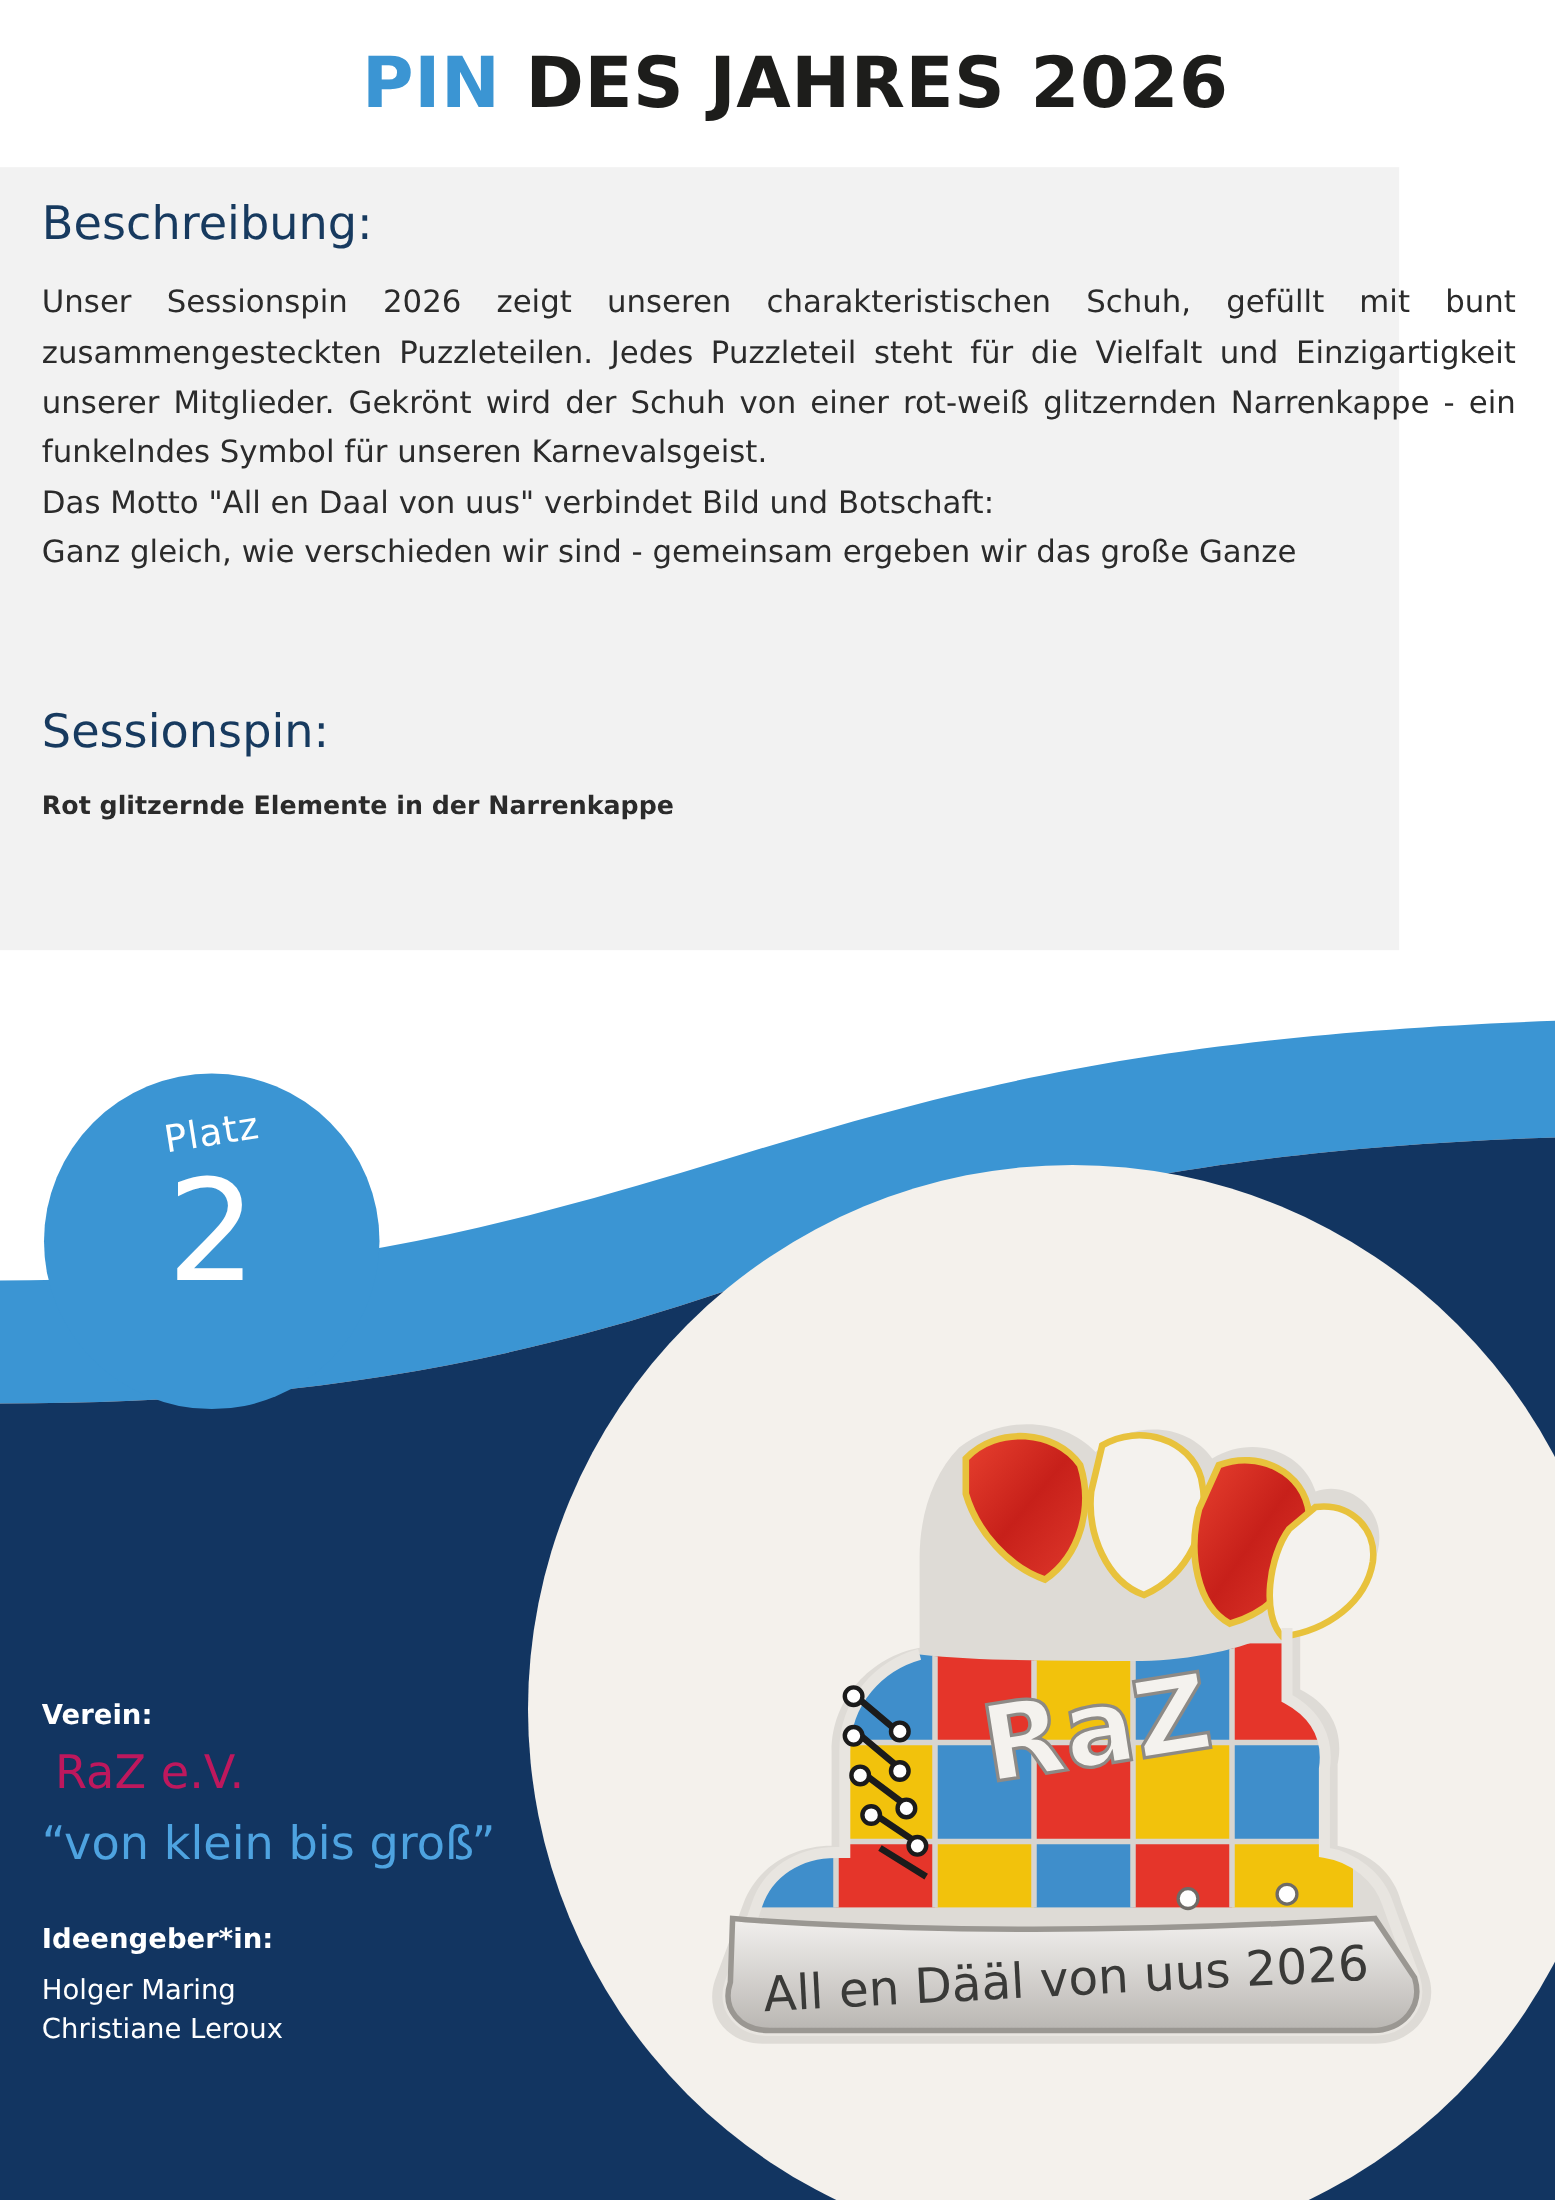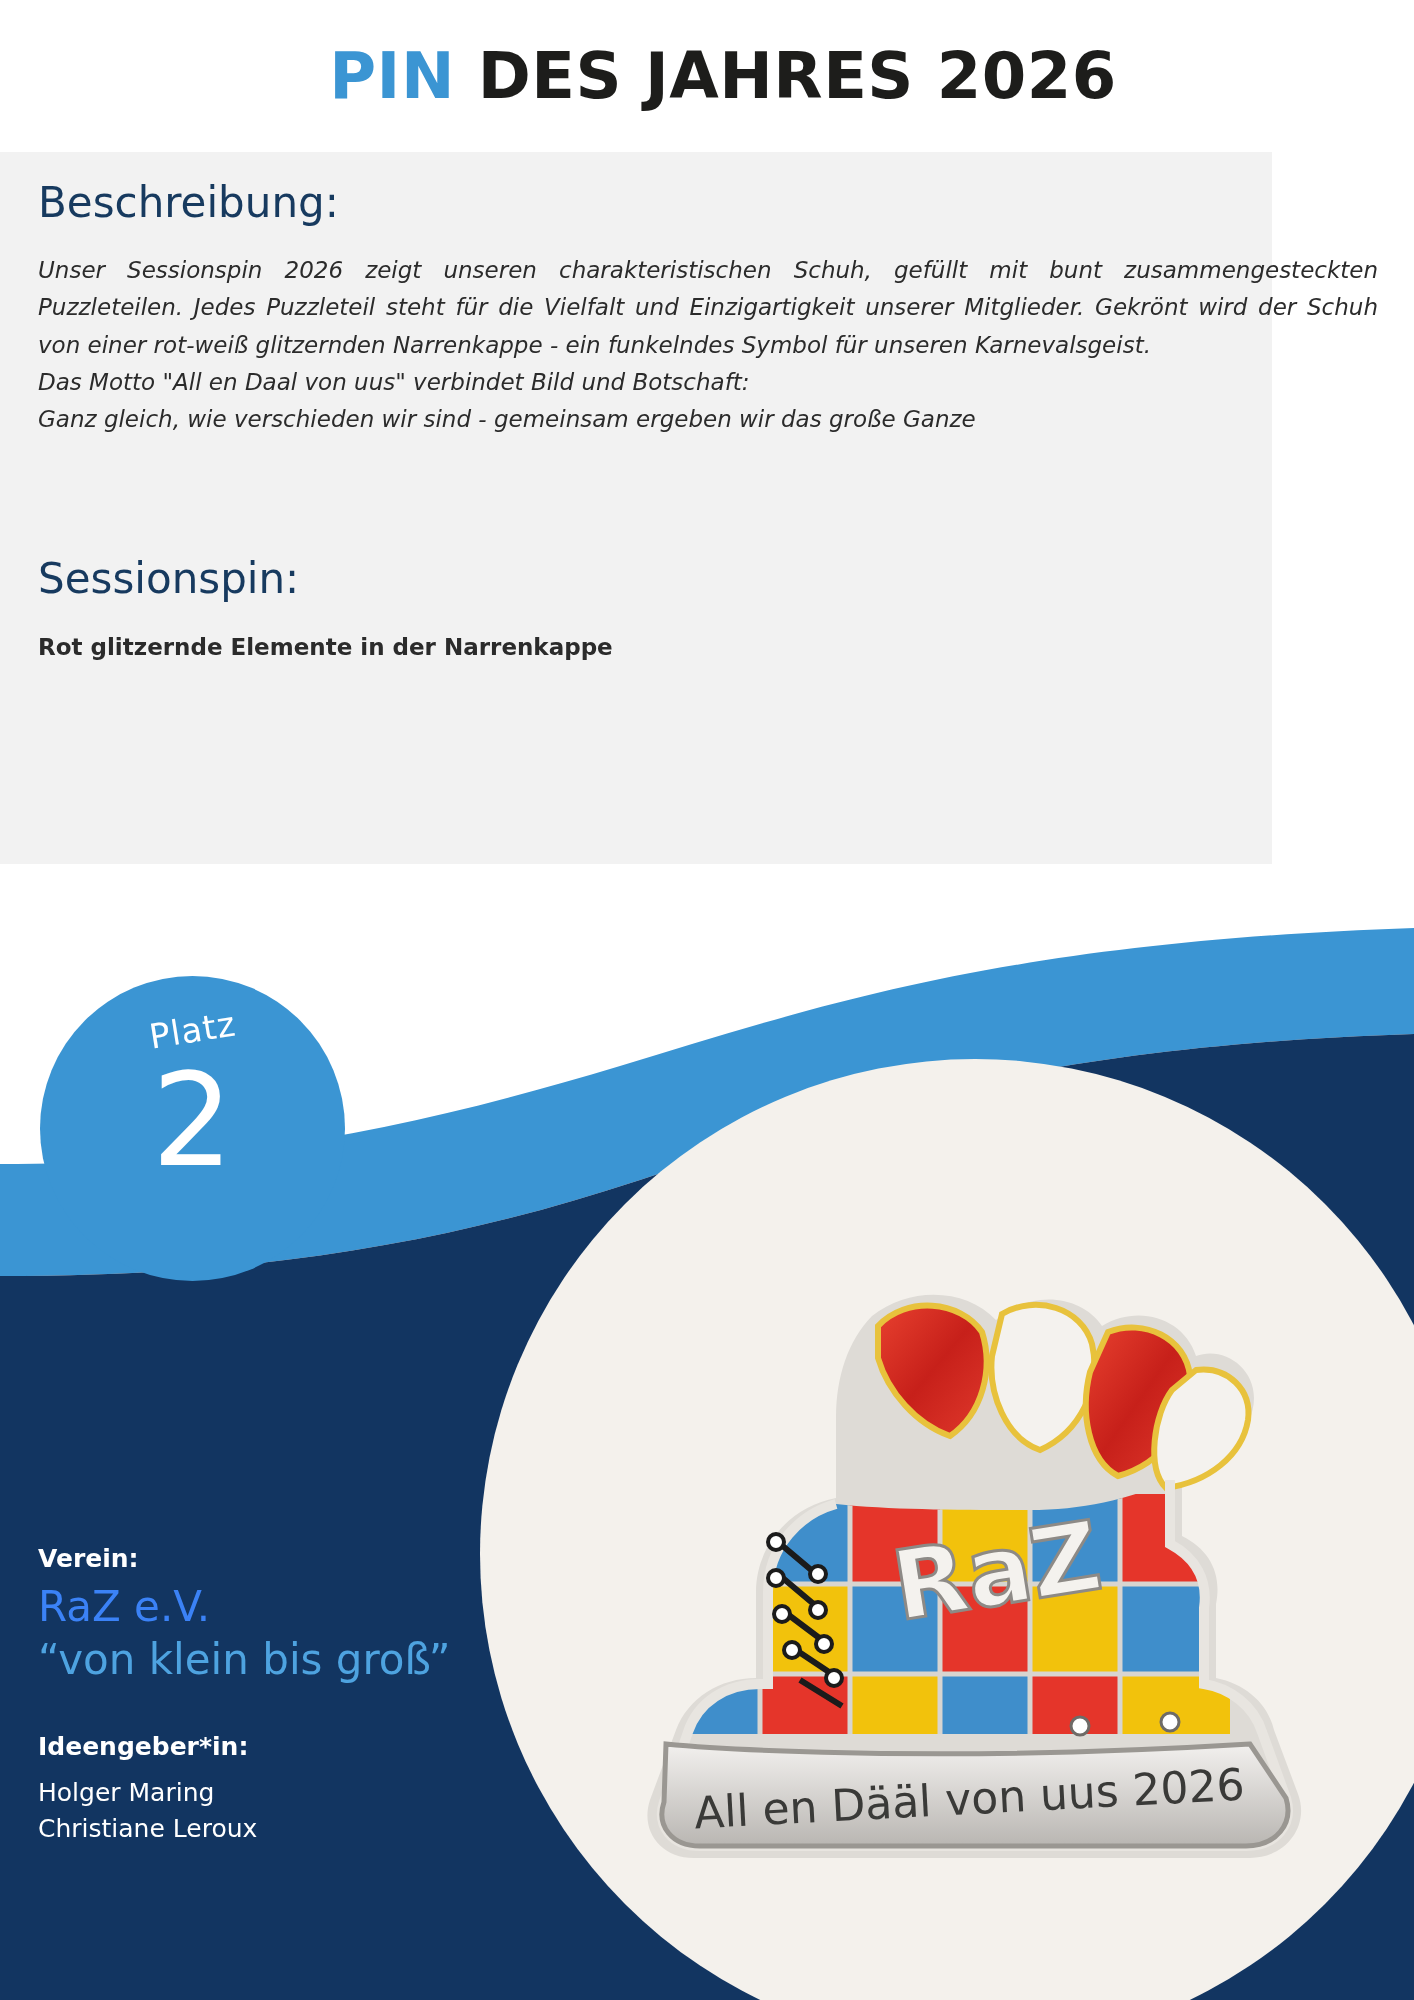--- a/index.html
+++ b/index.html
@@ -53,27 +53,26 @@
     width: 1340px;
   }
   .section-heading {
     font-size: 42px;
     font-weight: 400;
     color: #173a5f;
     margin: 0 0 26px 0;
     line-height: 1.1;
   }
   .body-text {
-    font-size: 23px;
+    font-size: 28px;
     line-height: 1.62;
     color: #2b2b2b;
     text-align: justify;
     text-justify: inter-word;
     margin: 0;
-    font-style: italic;
   }
   .body-text.plain {
     text-align: left;
   }
   .spacer-block {
     height: 118px;
   }
   .besonderheit-text {
     font-size: 23px;
     line-height: 1.6;
@@ -142,23 +141,23 @@
     color: #ffffff;
   }
   .label-small {
     font-size: 25px;
     font-weight: 700;
     color: #ffffff;
     margin: 0 0 8px 0;
   }
   .club-name {
     font-size: 42px;
-    color: #3b82f6;
+    color: #be185d;
     line-height: 1.25;
-    margin: 0;
+    margin: 12px;
   }
   .club-motto {
     font-size: 42px;
     color: #4ea3e0;
     line-height: 1.25;
     margin: 0 0 46px 0;
   }
   .idea-label {
     font-size: 25px;
     font-weight: 700;

